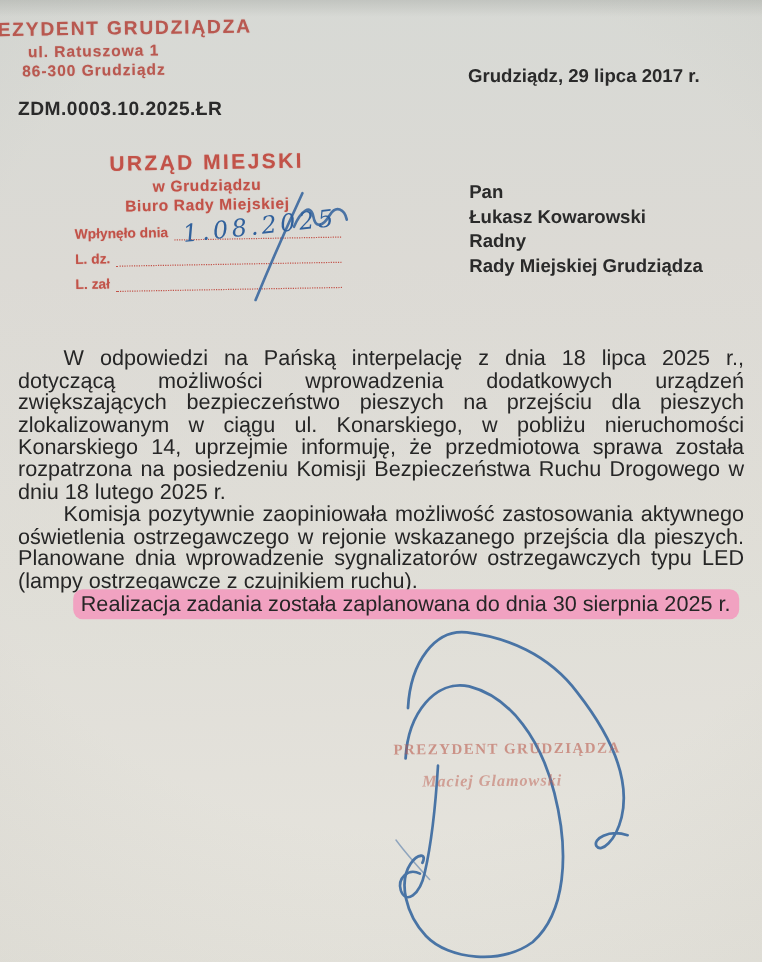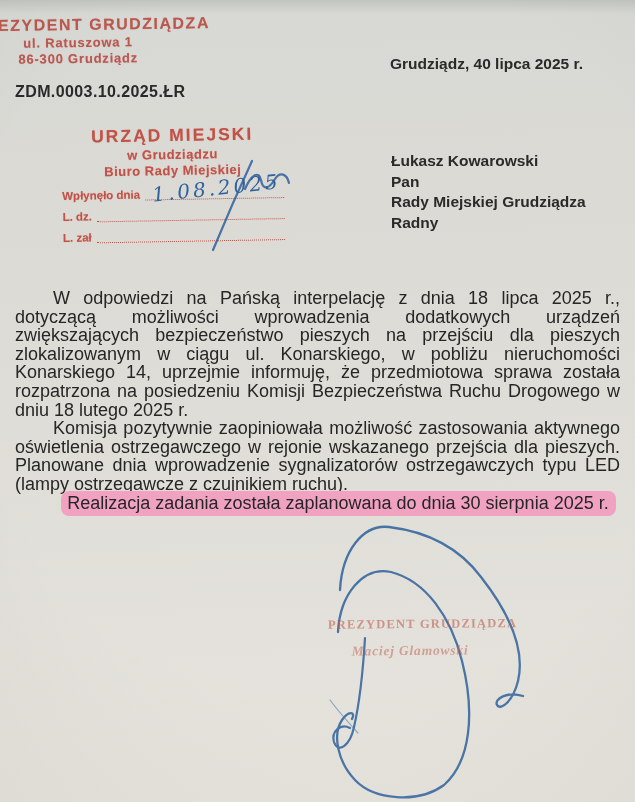--- a/index.html
+++ b/index.html
@@ -82,21 +82,21 @@
 <div class="page">
 
   <div class="stamp sender-stamp">
     <div class="l1">PREZYDENT GRUDZIĄDZA</div>
     <div class="l2">ul. Ratuszowa 1</div>
     <div class="l3">86-300 Grudziądz</div>
   </div>
 
   <div class="ref-number">ZDM.0003.10.2025.ŁR</div>
 
-  <div class="date-line">Grudziądz, 40 lipca 2025 r.</div>
+  <div class="date-line">Grudziądz, 29 lipca 2017 r.</div>
 
   <div class="stamp registry-stamp">
     <div class="l1">URZĄD MIEJSKI</div>
     <div class="l2">w Grudziądzu</div>
     <div class="l3">Biuro Rady Miejskiej</div>
     <div class="row first">
       <span>Wpłynęło dnia</span>
       <span class="leader"></span>
     </div>
     <div class="row">
@@ -112,24 +112,24 @@
   <div class="handwritten-date">1.08.2025</div>
 
   <svg class="ink" style="left:196px;top:153px;" width="110" height="102" viewBox="0 0 110 102">
     <g fill="none" stroke="#31619c" stroke-width="2.2" stroke-linecap="round" opacity=".85">
       <path d="M 17,97 C 29,68 43,36 56,8"></path>
       <path d="M 49,36 C 55,22 63,17 65,27 C 67,38 73,36 79,26 C 84,18 91,21 93,30"></path>
     </g>
   </svg>
 
   <div class="recipient">
+    <div>Pan</div>
     <div>Łukasz Kowarowski</div>
-    <div>Pan</div>
+    <div>Radny</div>
     <div>Rady Miejskiej Grudziądza</div>
-    <div>Radny</div>
   </div>
 
   <div class="body-text">
     <p>W odpowiedzi na Pańską interpelację z dnia 18 lipca 2025 r., dotyczącą możliwości wprowadzenia dodatkowych urządzeń zwiększających bezpieczeństwo pieszych na przejściu dla pieszych zlokalizowanym w ciągu ul. Konarskiego, w pobliżu nieruchomości Konarskiego 14, uprzejmie informuję, że przedmiotowa sprawa została rozpatrzona na posiedzeniu Komisji Bezpieczeństwa Ruchu Drogowego w dniu 18 lutego 2025 r.</p>
     <p>Komisja pozytywnie zaopiniowała możliwość zastosowania aktywnego oświetlenia ostrzegawczego w rejonie wskazanego przejścia dla pieszych. Planowane dnia wprowadzenie sygnalizatorów ostrzegawczych typu LED (lampy ostrzegawcze z czujnikiem ruchu).</p>
     <p class="hl-line"><span class="highlight">Realizacja zadania została zaplanowana do dnia 30 sierpnia 2025 r.</span></p>
   </div>
 
   <svg class="ink" style="left:280px;top:495px;" width="270" height="307" viewBox="0 0 270 307">
     <g fill="none" stroke="#34659e" stroke-linecap="round" opacity=".88">

